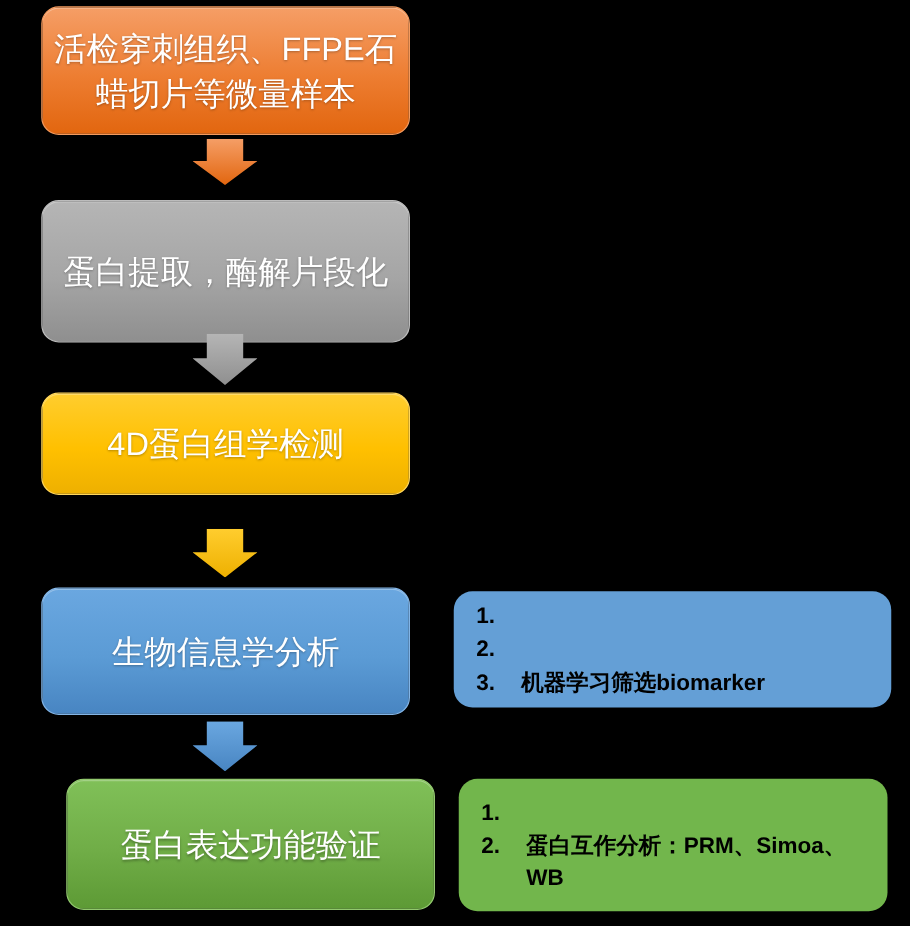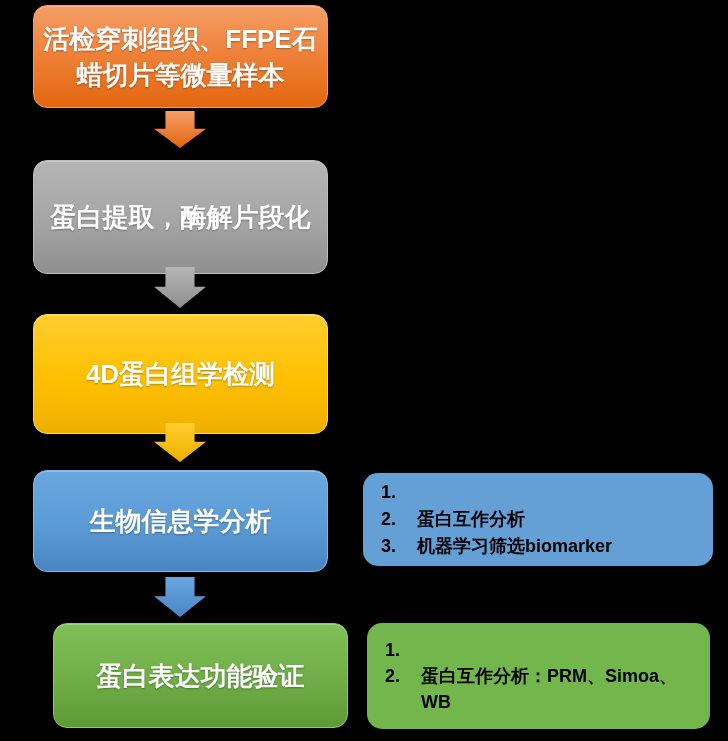--- a/index.html
+++ b/index.html
@@ -5,21 +5,21 @@
   html,body{margin:0;padding:0;}
   body{
     width:728px;height:741px;position:relative;overflow:hidden;
     background:#000000;
     font-family:"Liberation Sans","DejaVu Sans",sans-serif;
   }
   .node{
     position:absolute;left:33px;width:295px;box-sizing:border-box;
     border-radius:14px;
     display:flex;align-items:center;justify-content:center;
-    color:#ffffff;font-weight:bold;font-size:26px;line-height:36px;
+    color:#ffffff;font-weight:normal;font-size:26px;line-height:36px;
     text-align:center;padding:0 8px;
     text-shadow:0 1px 2px rgba(0,0,0,.3);
     box-shadow:0 2px 4px rgba(0,0,0,.45), inset 0 1px 0 rgba(255,255,255,.28);
   }
   .node-orange{background:linear-gradient(180deg,#f59e66 0%,#ed7d31 55%,#e2660f 100%);border:1px solid #f39a5e;}
   .node-gray  {background:linear-gradient(180deg,#b5b5b5 0%,#a5a5a5 55%,#8f8f8f 100%);border:1px solid #bcbcbc;}
   .node-yellow{background:linear-gradient(180deg,#ffcd2e 0%,#ffc000 55%,#eeb000 100%);border:1px solid #ffd65c;}
   .node-blue  {background:linear-gradient(180deg,#6aa7e0 0%,#5b9bd5 55%,#4885c2 100%);border:1px solid #83b5e6;}
   .node-green {background:linear-gradient(180deg,#80c058 0%,#70ad47 55%,#5d9a35 100%);border:1px solid #92c96e;margin-left:20px;}
 
@@ -49,37 +49,36 @@
 <body>
 
 <div class="node node-orange" style="top:5px;height:103px;">活检穿刺组织、FFPE石蜡切片等微量样本</div>
 
 <div class="arrow arrow-orange" style="top:111px;height:37px;"></div>
 
 <div class="node node-gray" style="top:160px;height:114px;">蛋白提取，酶解片段化</div>
 
 <div class="arrow arrow-gray" style="top:267px;height:41px;"></div>
 
-<div class="node node-yellow" style="top:314px;height:120px;">4D蛋白组学检测</div>
+<div class="node node-yellow" style="top:314px;height:82px;">4D蛋白组学检测</div>
 
 <div class="arrow arrow-yellow" style="top:423px;height:39px;"></div>
 
 <div class="node node-blue" style="top:470px;height:102px;">生物信息学分析</div>
 
 <div class="arrow arrow-blue" style="top:577px;height:40px;"></div>
 
 <div class="node node-green" style="top:623px;height:105px;">蛋白表达功能验证</div>
 
 <div class="panel panel-blue" style="left:363px;top:473px;width:350px;height:93px;">
   <div class="item">
     <span class="num">1.</span>
   </div>
   <div class="item">
     <span class="num">2.</span>
-    <span class="txt">蛋白互作分析</span>
   </div>
   <div class="item">
     <span class="num">3.</span>
     <span class="txt">机器学习筛选biomarker</span>
   </div>
 </div>
 
 <div class="panel panel-green" style="left:367px;top:623px;width:343px;height:106px;">
   <div class="item">
     <span class="num">1.</span>

